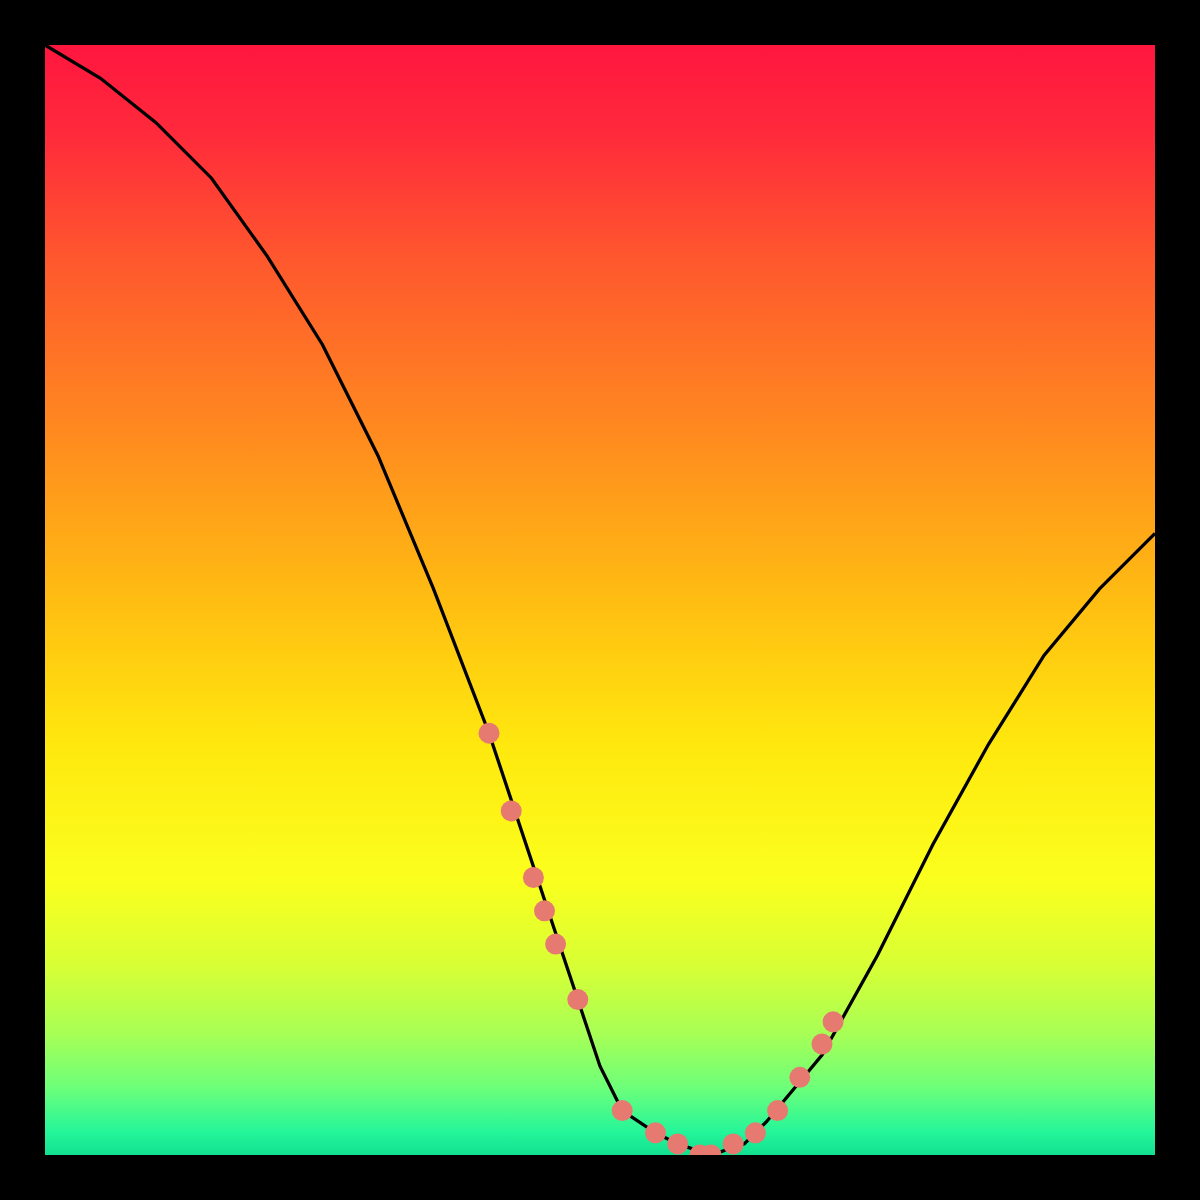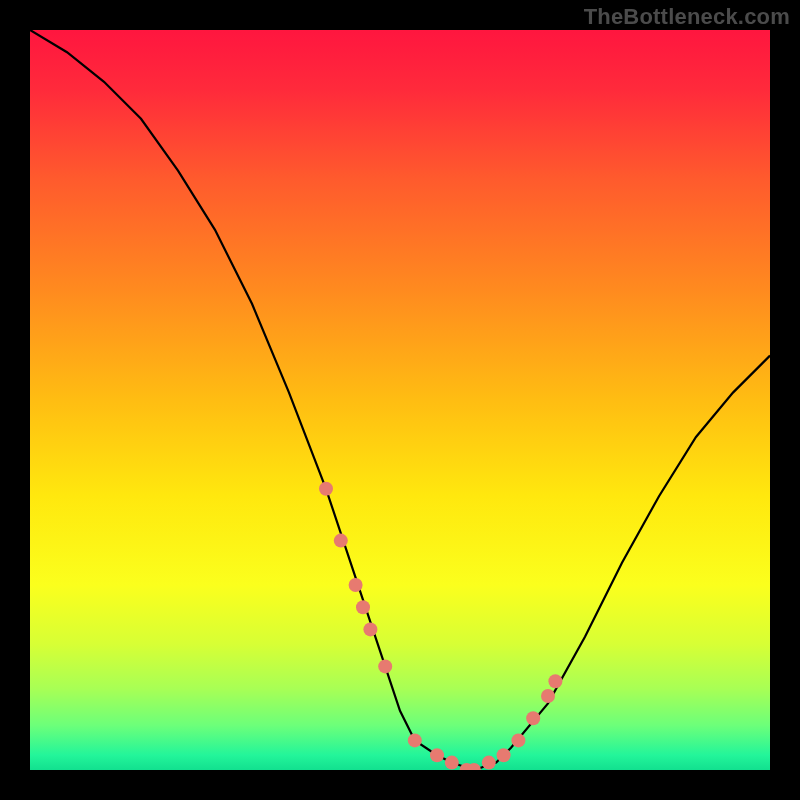--- a/index.html
+++ b/index.html
@@ -35,21 +35,20 @@
     top: 30px;
     width: 740px;
     height: 740px;
   }
   svg { display: block; }
 </style>
 </head>
 <body>
 
 <div class="frame">
-  <div class="watermark">TheBottleneck.com</div>
 
   <div class="plot">
     <svg id="svg" width="740" height="740" viewBox="0 0 740 740">
       <defs>
         <linearGradient id="bg-grad" x1="0" y1="0" x2="0" y2="1">
             <stop offset="0.0%" stop-color="#ff163f"></stop>
             <stop offset="8.0%" stop-color="#ff2a3b"></stop>
             <stop offset="20.0%" stop-color="#ff5a2d"></stop>
             <stop offset="35.0%" stop-color="#ff8a1f"></stop>
             <stop offset="50.0%" stop-color="#ffbd12"></stop>

